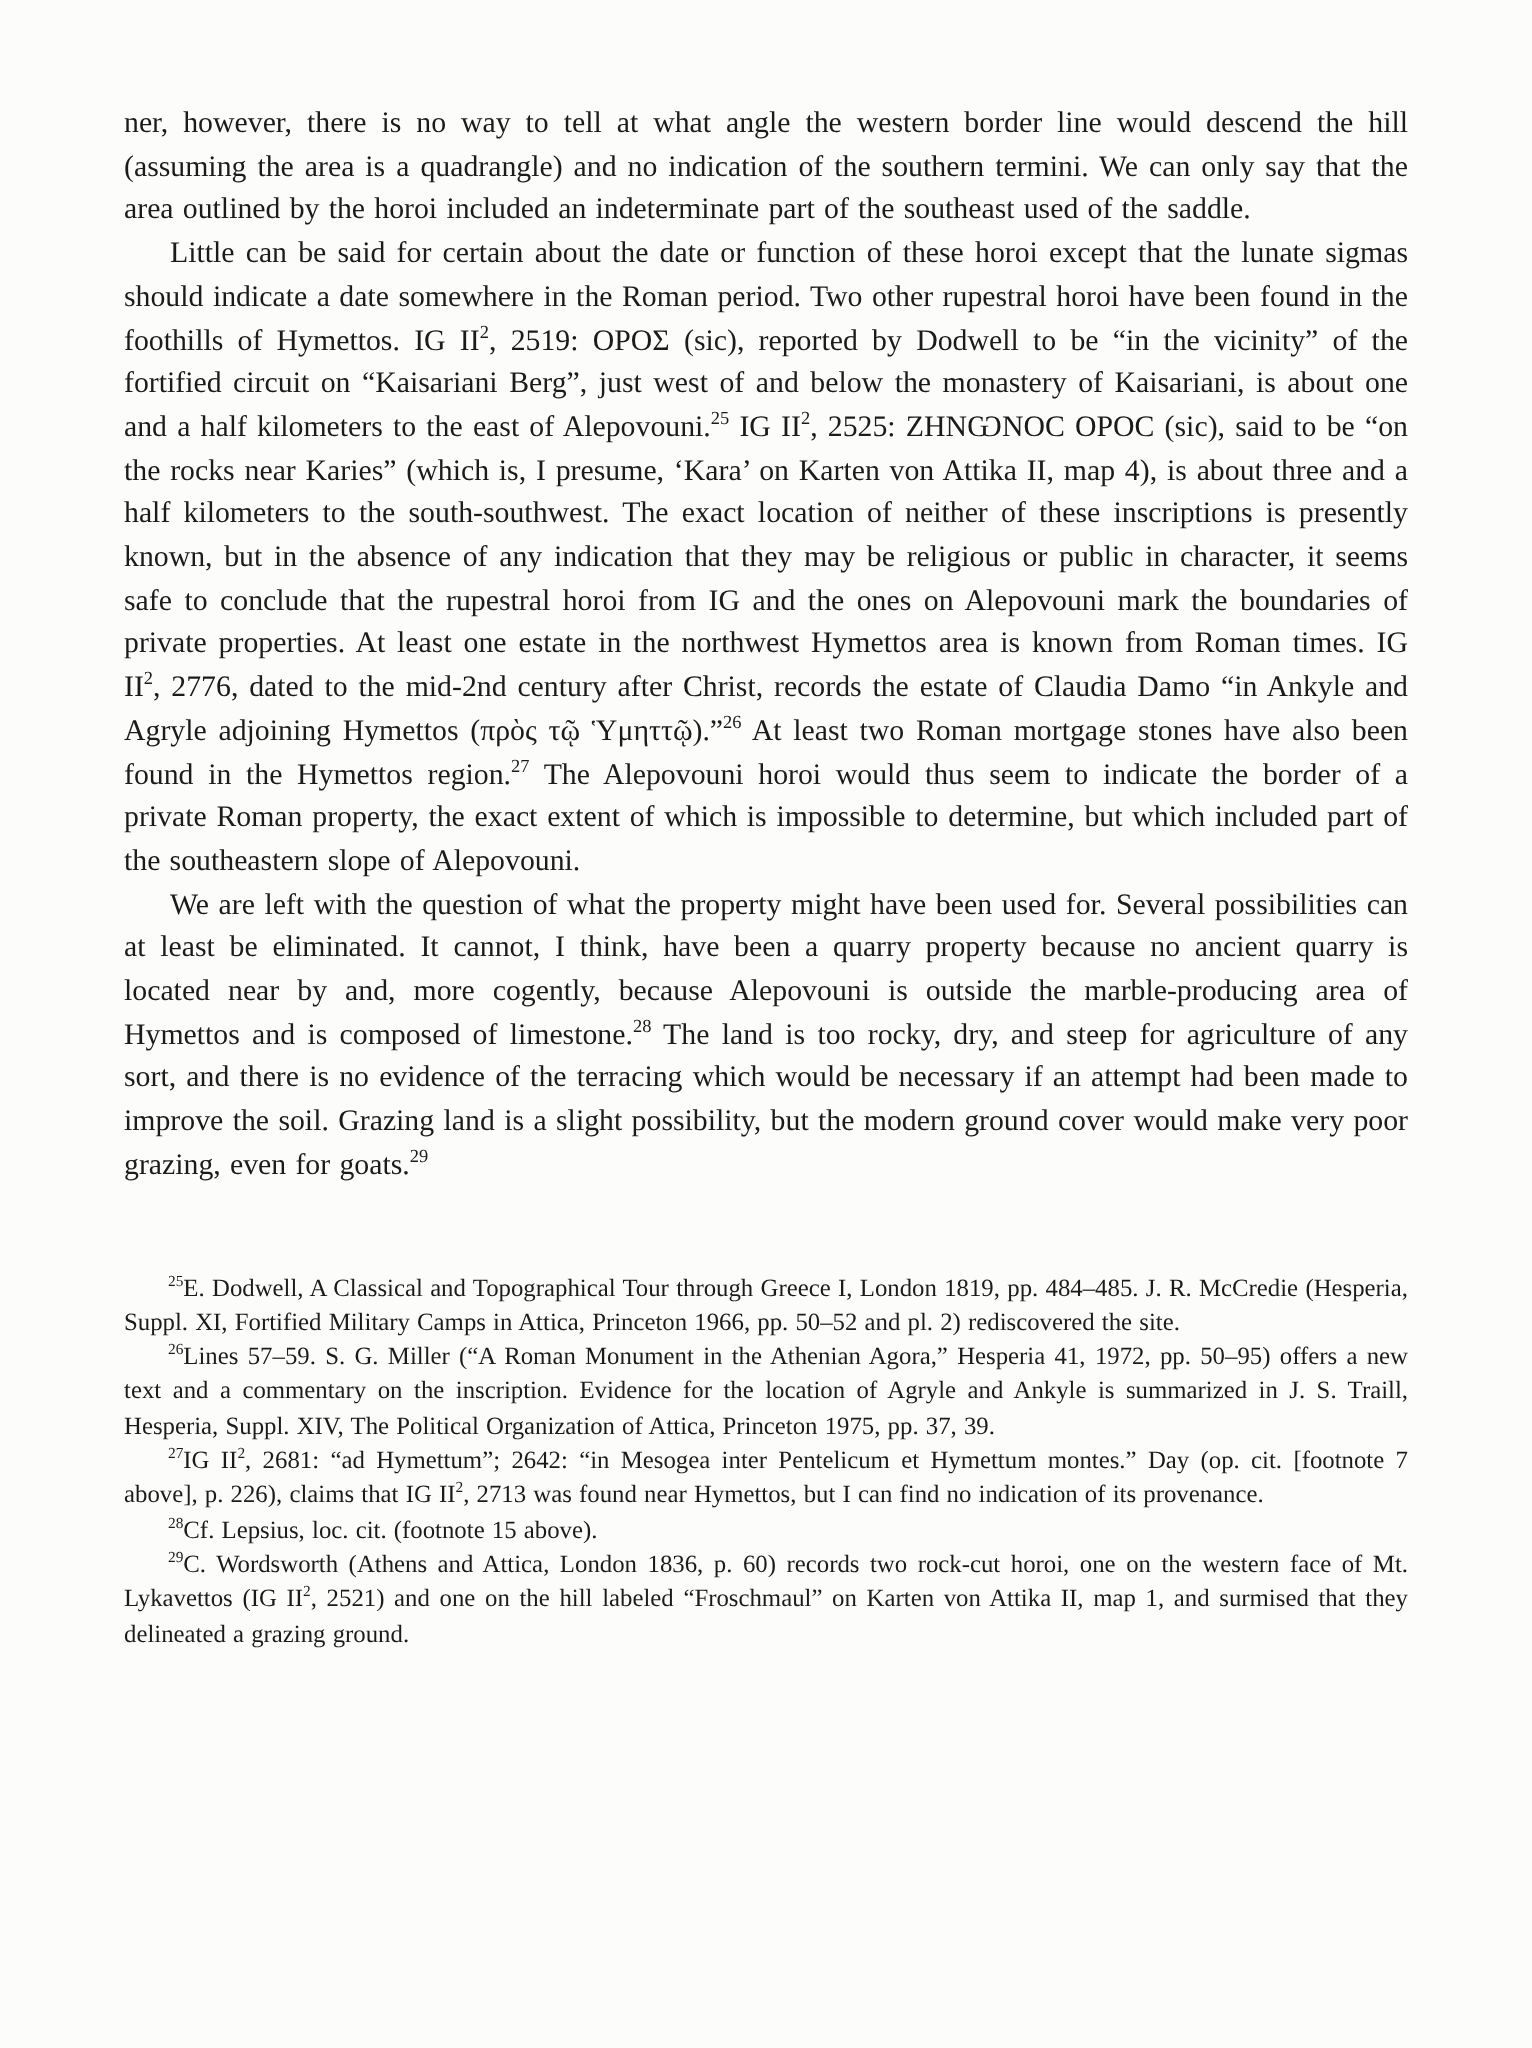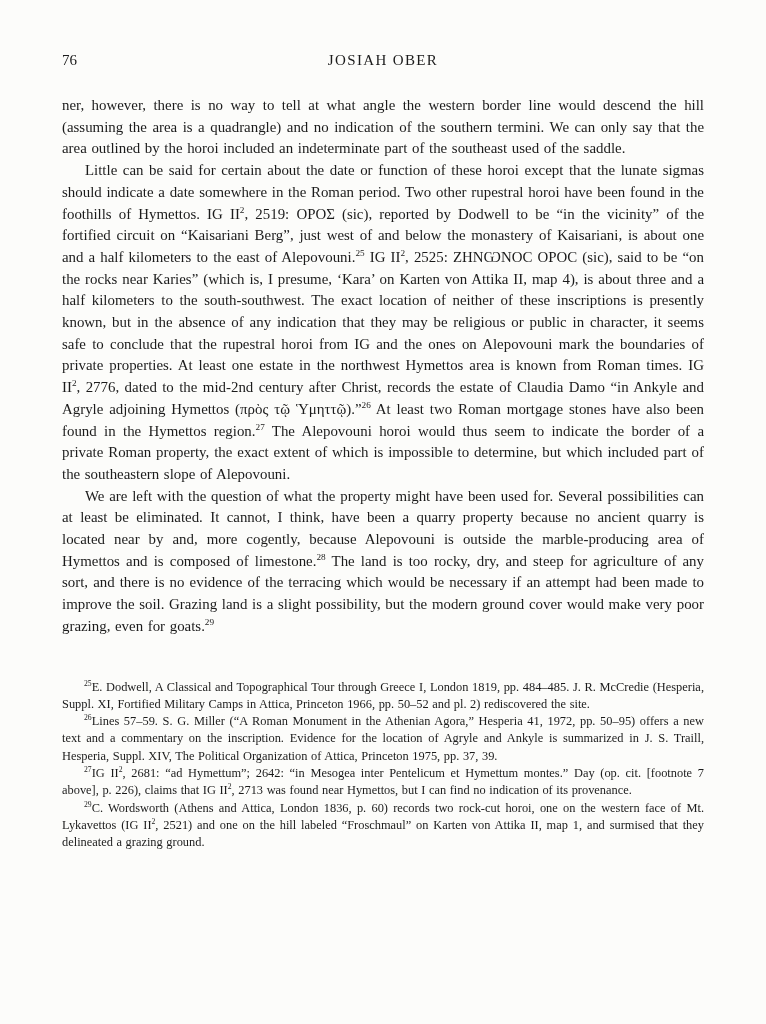--- a/index.html
+++ b/index.html
@@ -50,30 +50,27 @@
     line-height: 17.3px;
     text-align: justify;
     word-spacing: 0.04em;
   }
   .footnotes p { text-indent: 22px; }
 </style>
 </head>
 <body>
 
 <div class="page">
-  <header class="page-header">
-    <span class="page-number">76</span>
-    <span class="running-head">JOSIAH OBER</span>
-  </header>
 
   <main class="body-text" id="body-paragraphs">
       <p><span>ner, however, there is no way to tell at what angle the western border line would descend the hill (assuming the area is a quadrangle) and no indication of the southern termini. We can only say that the area outlined by the </span><span class="it">horoi</span><span> included an indeterminate part of the southeast used of the saddle.</span></p>
       <p><span>Little can be said for certain about the date or function of these </span><span class="it">horoi</span><span> except that the lunate sigmas should indicate a date somewhere in the Roman period. Two other rupestral </span><span class="it">horoi</span><span> have been found in the foothills of Hymettos. </span><span class="it">IG</span><span> II</span><sup>2</sup><span>, 2519: ΟΡΟΣ (</span><span class="it">sic</span><span>), reported by Dodwell to be “in the vicinity” of the fortified circuit on “Kaisariani </span><span class="it">Berg</span><span>”, just west of and below the monastery of Kaisariani, is about one and a half kilometers to the east of Alepovouni.</span><sup>25</sup><span> </span><span class="it">IG</span><span> II</span><sup>2</sup><span>, 2525: ΖΗΝѠΝΟC ΟΡΟC (</span><span class="it">sic</span><span>), said to be “on the rocks near Karies” (which is, I presume, ‘Kara’ on </span><span class="it">Karten von Attika II, map 4</span><span>), is about three and a half kilometers to the south-southwest. The exact location of neither of these inscriptions is presently known, but in the absence of any indication that they may be religious or public in character, it seems safe to conclude that the rupestral </span><span class="it">horoi</span><span> from </span><span class="it">IG</span><span> and the ones on Alepovouni mark the boundaries of private properties. At least one estate in the northwest Hymettos area is known from Roman times. </span><span class="it">IG</span><span> II</span><sup>2</sup><span>, 2776, dated to the mid-2nd century after Christ, records the estate of Claudia Damo “in Ankyle and Agryle adjoining Hymettos (πρὸς τῷ Ὑμηττῷ).”</span><sup>26</sup><span> At least two Roman mortgage stones have also been found in the Hymettos region.</span><sup>27</sup><span> The Alepovouni </span><span class="it">horoi</span><span> would thus seem to indicate the border of a private Roman property, the exact extent of which is impossible to determine, but which included part of the southeastern slope of Alepovouni.</span></p>
       <p><span>We are left with the question of what the property might have been used for. Several possibilities can at least be eliminated. It cannot, I think, have been a quarry property because no ancient quarry is located near by and, more cogently, because Alepovouni is outside the marble-producing area of Hymettos and is composed of limestone.</span><sup>28</sup><span> The land is too rocky, dry, and steep for agriculture of any sort, and there is no evidence of the terracing which would be necessary if an attempt had been made to improve the soil. Grazing land is a slight possibility, but the modern ground cover would make very poor grazing, even for goats.</span><sup>29</sup></p>
     </main>
 
   <section class="footnotes" id="footnotes-list">
       <p><sup>25</sup><span>E. Dodwell, </span><span class="it">A Classical and Topographical Tour through Greece</span><span> I, London 1819, pp. 484–485. J. R. McCredie (</span><span class="it">Hesperia</span><span>, Suppl. XI, </span><span class="it">Fortified Military Camps in Attica</span><span>, Princeton 1966, pp. 50–52 and pl. 2) rediscovered the site.</span></p>
       <p><sup>26</sup><span>Lines 57–59. S. G. Miller (“A Roman Monument in the Athenian Agora,” </span><span class="it">Hesperia</span><span> 41, 1972, pp. 50–95) offers a new text and a commentary on the inscription. Evidence for the location of Agryle and Ankyle is summarized in J. S. Traill, </span><span class="it">Hesperia</span><span>, Suppl. XIV, </span><span class="it">The Political Organization of Attica</span><span>, Princeton 1975, pp. 37, 39.</span></p>
       <p><sup>27</sup><span class="it">IG</span><span> II</span><sup>2</sup><span>, 2681: “</span><span class="it">ad Hymettum</span><span>”; 2642: “</span><span class="it">in Mesogea inter Pentelicum et Hymettum montes</span><span>.” Day (</span><span class="it">op. cit.</span><span> [footnote 7 above], p. 226), claims that </span><span class="it">IG</span><span> II</span><sup>2</sup><span>, 2713 was found near Hymettos, but I can find no indication of its provenance.</span></p>
+      <p><sup>28</sup><span>Cf. Lepsius, </span><span class="it">loc. cit.</span><span> (footnote 15 above).</span></p>
       <p><sup>29</sup><span>C. Wordsworth (</span><span class="it">Athens and Attica</span><span>, London 1836, p. 60) records two rock-cut </span><span class="it">horoi</span><span>, one on the western face of Mt. Lykavettos (</span><span class="it">IG</span><span> II</span><sup>2</sup><span>, 2521) and one on the hill labeled “</span><span class="it">Froschmaul</span><span>” on </span><span class="it">Karten von Attika</span><span> II, map 1, and surmised that they delineated a grazing ground.</span></p>
     </section>
 </div>
 
 </body></html>

